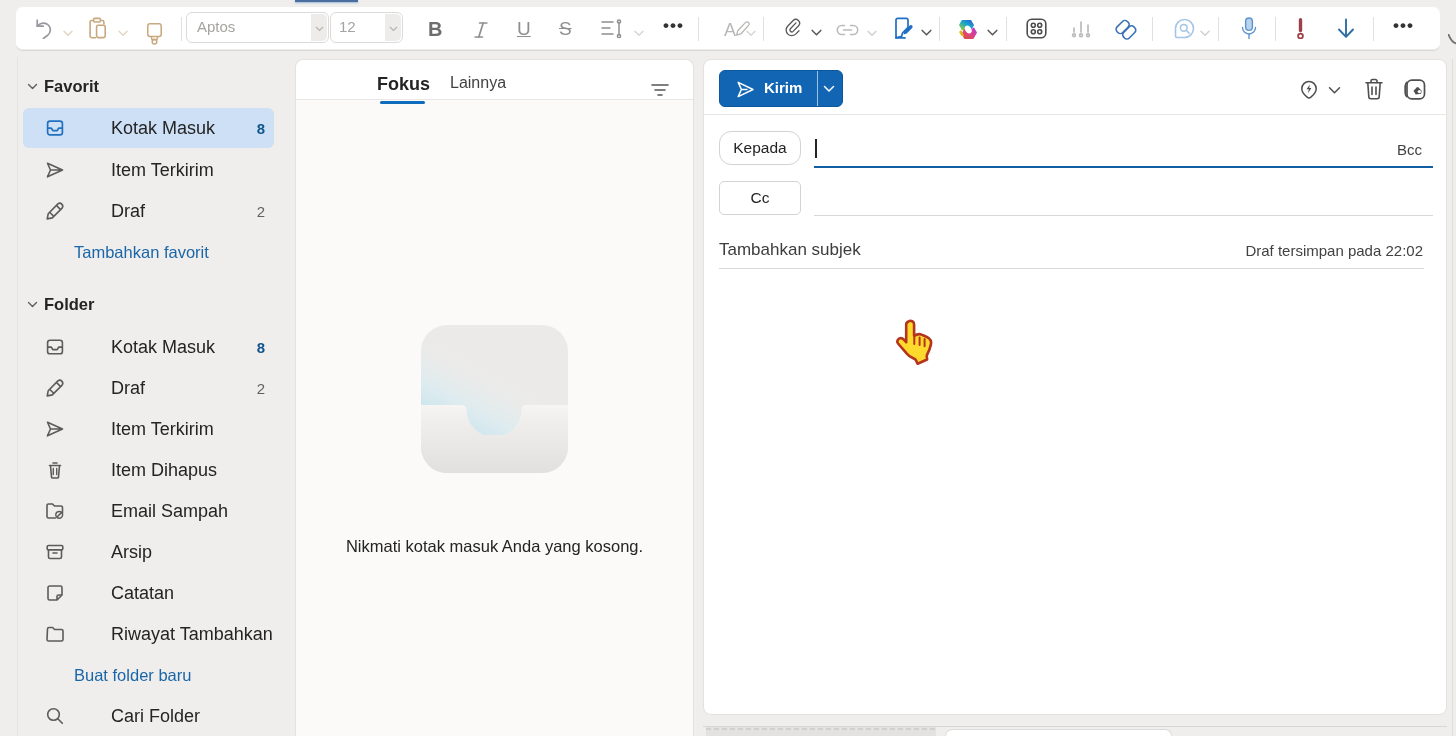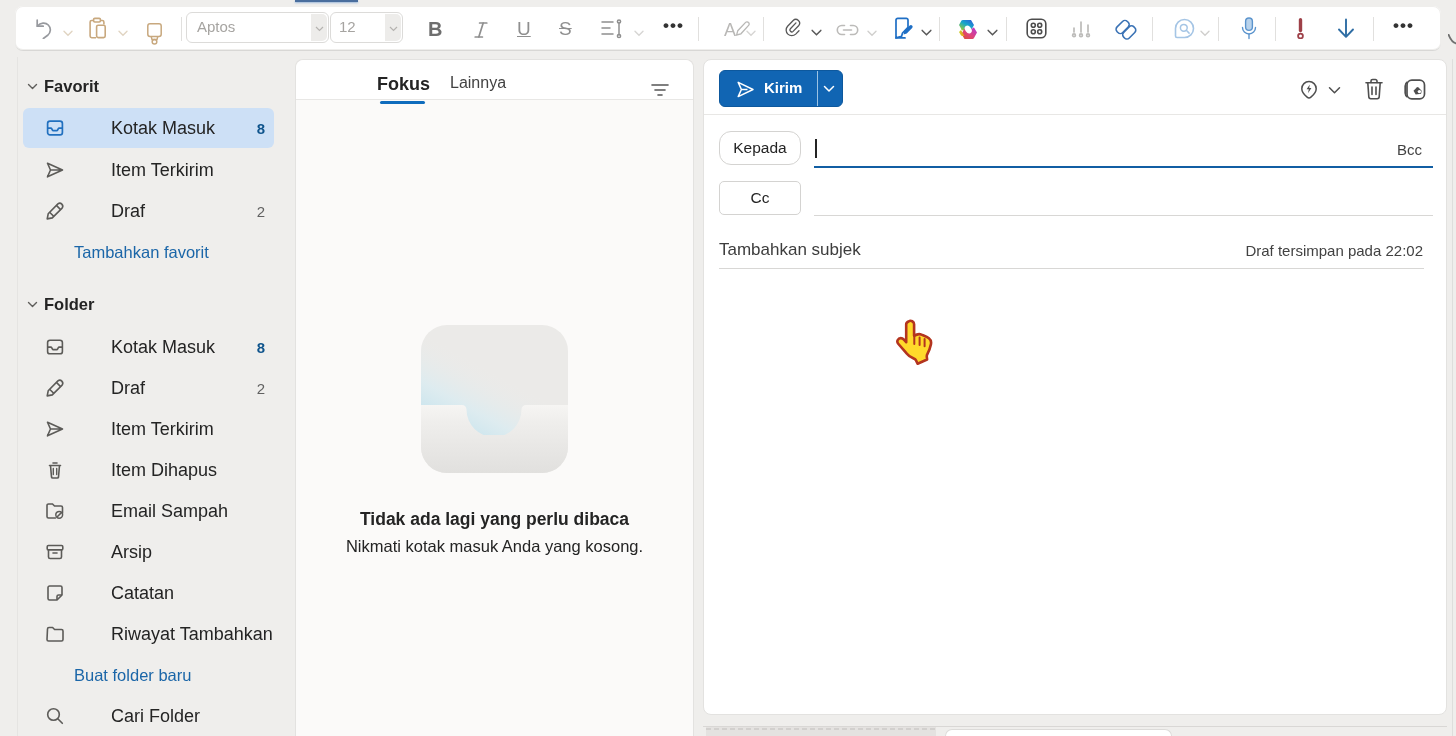--- a/index.html
+++ b/index.html
@@ -379,21 +379,20 @@
       <linearGradient id="trayg" x1="0" y1="0" x2="0" y2="1">
         <stop offset="0" stop-color="#f6f5f3"></stop>
             <stop offset="0.25" stop-color="#efeeec"></stop>
             <stop offset="1" stop-color="#e1e0de"></stop>
       </linearGradient>
     </defs>
     <rect x="0" y="0" width="147" height="148" rx="26" fill="#ebeae8"></rect>
     <rect x="0" y="0" width="147" height="110" rx="26" fill="url(#bluewedge)"></rect>
     <path d="M0 80 h41 a4.5 4.5 0 0 1 4.5 4.5 a27.5 27.5 0 0 0 55 0 a4.5 4.5 0 0 1 4.5 -4.5 h42 v42 a26 26 0 0 1 -26 26 h-95 a26 26 0 0 1 -26 -26 Z" fill="url(#trayg)"></path>
   </svg></div>
-  <div id="emptyT1">Tidak ada lagi yang perlu dibaca</div>
   <div id="emptyT2">Nikmati kotak masuk Anda yang kosong.</div>
 </div>
 <div class="abs" id="rcard">
   <div id="rhdr">
     <svg class="hic" style="left:596px;top:20px" width="18" height="19" viewBox="0 0 18 19">
         <path d="M9 1.5 a7.2 7.2 0 0 1 7.2 7.2 c0 3.6 -2.7 6.3 -5.3 8.4 a2.9 2.9 0 0 1 -3.8 0 C4.5 15 1.8 12.3 1.8 8.7 A7.2 7.2 0 0 1 9 1.5 Z" fill="none" stroke="#4f4f4f" stroke-width="1.5"></path>
         <path d="M9.8 4.5 L6.6 9.3 h2.2 l-0.8 4 3.4 -5.2 h-2.2 Z" fill="#4f4f4f"></path>
       </svg>
     <svg class="hic" style="left:624px;top:26px" width="13" height="9" viewBox="0 0 13 9">
         <path d="M1.5 1.8 L6.5 6.8 L11.5 1.8" fill="none" stroke="#4f4f4f" stroke-width="1.5" stroke-linecap="round" stroke-linejoin="round"></path>

